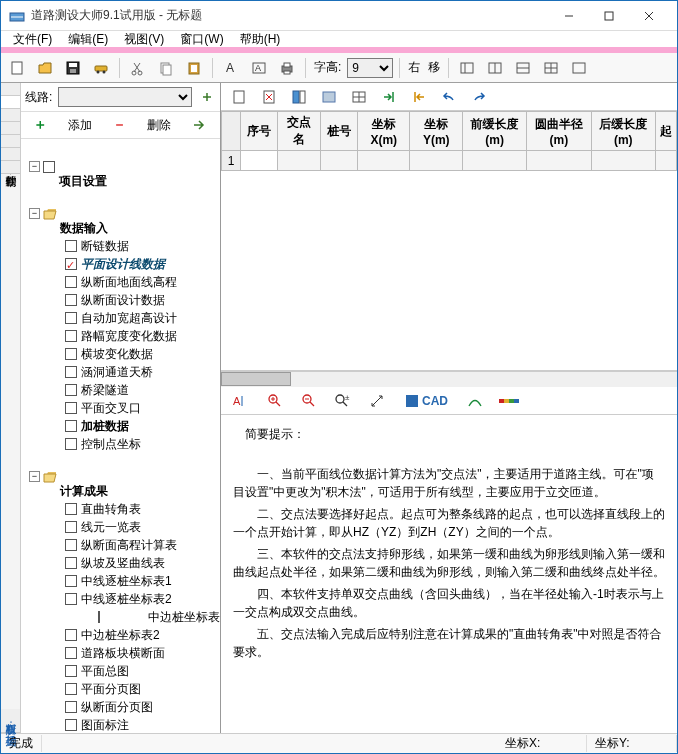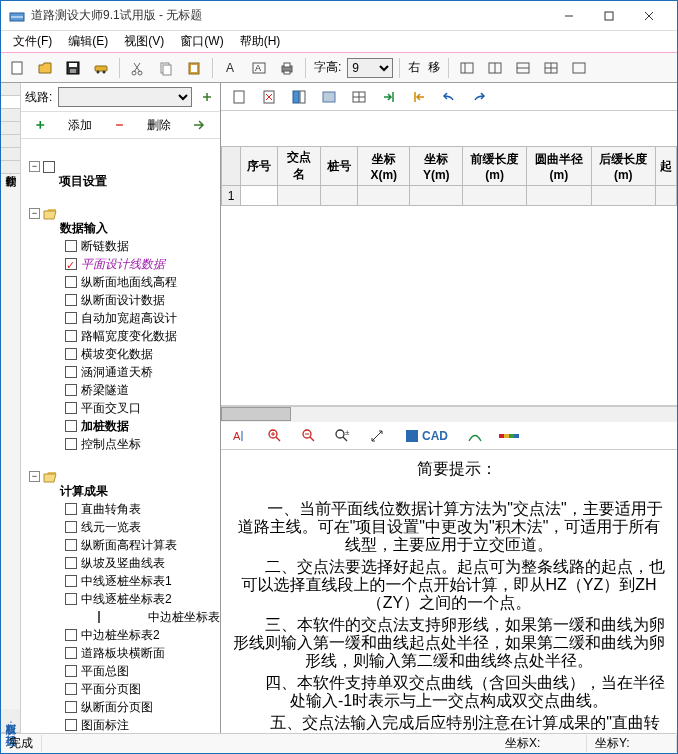--- a/index.html
+++ b/index.html
@@ -2,21 +2,21 @@
 <html><head>
 <meta charset="utf-8">
 <style>
 * { margin: 0; padding: 0; box-sizing: border-box; font-family: "Microsoft YaHei", SimSun, sans-serif; }
 body { width: 678px; height: 754px; background: #fff; font-size: 12px; overflow: hidden; border: 1px solid #1a6eb8; }
 .titlebar { height: 30px; background: #fff; display: flex; align-items: center; padding: 0 8px; border-bottom: 1px solid #ddd; }
 .titlebar .icon { width: 16px; height: 16px; margin-right: 6px; display: inline-flex; align-items: center; justify-content: center; }
 .titlebar .title { flex: 1; color: #333; }
 .titlebar .winbtns { display: flex; gap: 0; }
 .titlebar .winbtn { width: 40px; height: 30px; display: flex; align-items: center; justify-content: center; color: #333; cursor: pointer; }
-.menubar { height: 22px; display: flex; align-items: center; padding: 0 4px; border-bottom: 1px solid #f9a8d4; }
+.menubar { height: 22px; display: flex; align-items: center; padding: 0 4px; border-bottom: 6px solid #f9a8d4; }
 .menubar .mi { padding: 2px 8px; cursor: pointer; }
 .toolbar { height: 30px; display: flex; align-items: center; padding: 2px 4px; border-bottom: 1px solid #a0a0a0; gap: 4px; background: #f8f8f8; }
 .toolbar .sep { width: 1px; height: 20px; background: #ccc; margin: 0 2px; }
 .tbtn { width: 24px; height: 24px; display: flex; align-items: center; justify-content: center; cursor: pointer; border: 1px solid transparent; border-radius: 2px; }
 .toolbar .label { padding: 0 2px; }
 .toolbar select { height: 20px; width: 46px; border: 1px solid #7a7a7a; font-size: 12px; }
 .main { display: flex; height: calc(100% - 30px - 22px - 30px - 20px); }
 .sidebar-tabs { width: 20px; background: #f4f4f4; border-right: 1px solid #ccc; display: flex; flex-direction: column; font-size: 11px; }
 .vtab { writing-mode: vertical-rl; text-orientation: upright; padding: 6px 2px; border-bottom: 1px solid #ccc; cursor: pointer; text-align: center; background: #eee; }
 .vtab.active { background: #fff; font-weight: normal; }
@@ -32,33 +32,33 @@
 .tree ul { list-style: none; }
 .tree li { white-space: nowrap; line-height: 18px; display: flex; align-items: center; }
 .tree .exp { width: 11px; height: 11px; border: 1px solid #888; display: inline-flex; align-items: center; justify-content: center; font-size: 9px; line-height: 9px; margin-right: 3px; cursor: pointer; background: #fff; }
 .tree .exp-empty { width: 11px; height: 11px; display: inline-block; margin-right: 3px; }
 .tree .cb { width: 12px; height: 12px; border: 1px solid #555; display: inline-block; margin-right: 4px; background: #fff; position: relative; }
 .tree .cb.checked::after { content: "✓"; position: absolute; left: 0; top: -3px; color: #d22; font-size: 11px; }
 .tree .fold { width: 14px; height: 12px; display: inline-block; margin-right: 3px; }
 .tree .fold svg { width: 14px; height: 12px; display: block; }
 .tree .lbl { cursor: pointer; }
 .tree .lbl.bold { font-weight: bold; margin-top: 29px; }
-.tree .lbl.red { color: #a21caf; font-weight: normal; font-style: italic; }
+.tree .lbl.red { color: #0c4a6e; font-weight: bold; font-style: italic; }
 .right { flex: 1; display: flex; flex-direction: column; overflow: hidden; }
 .right-toolbar { height: 28px; display: flex; align-items: center; gap: 6px; padding: 2px 6px; border-bottom: 1px solid #ccc; }
 .grid { flex: 0 0 auto; overflow: auto; }
-.grid table { border-collapse: collapse; margin-top: 35px; }
+.grid table { border-collapse: collapse; }
 .grid th, .grid td { border: 1px solid #bbb; font-size: 12px; padding: 2px 4px; text-align: center; background: #f4f4f4; height: 20px; }
 .grid th.sel, .grid td.sel { background: #fff; }
 .grid .rowhead { width: 20px; background: #eee; }
 .grid-body-area { flex: 0 0 200px; background: #fff; border-bottom: 1px solid #ccc; position: relative; }
 .hscroll { height: 16px; background: #f0f0f0; border-top: 1px solid #ccc; position: relative; }
 .hscroll .thumb { position: absolute; left: 0; top: 0; width: 70px; height: 14px; background: #ccc; border: 1px solid #999; }
 .bottom-toolbar { height: 28px; display: flex; align-items: center; gap: 10px; padding: 2px 8px; border-bottom: 1px solid #ccc; }
-.hints { flex: 1; padding: 10px 12px; font-size: 16px; line-height: 18px; overflow: auto; text-align: center; }
+.hints { flex: 1; padding: 10px 12px; font-size: 12px; line-height: 18px; overflow: auto; }
 .hints p { margin-bottom: 4px; text-indent: 2em; }
 .hints p.first { text-indent: 1em; }
 .statusbar { height: 20px; border-top: 1px solid #ccc; display: flex; align-items: center; font-size: 12px; background: #f8f8f8; }
 .statusbar .cell { padding: 0 8px; border-right: 1px solid #ddd; }
 .statusbar .spacer { flex: 1; }
 svg { display: block; }
 </style>
 </head>
 <body>
 

